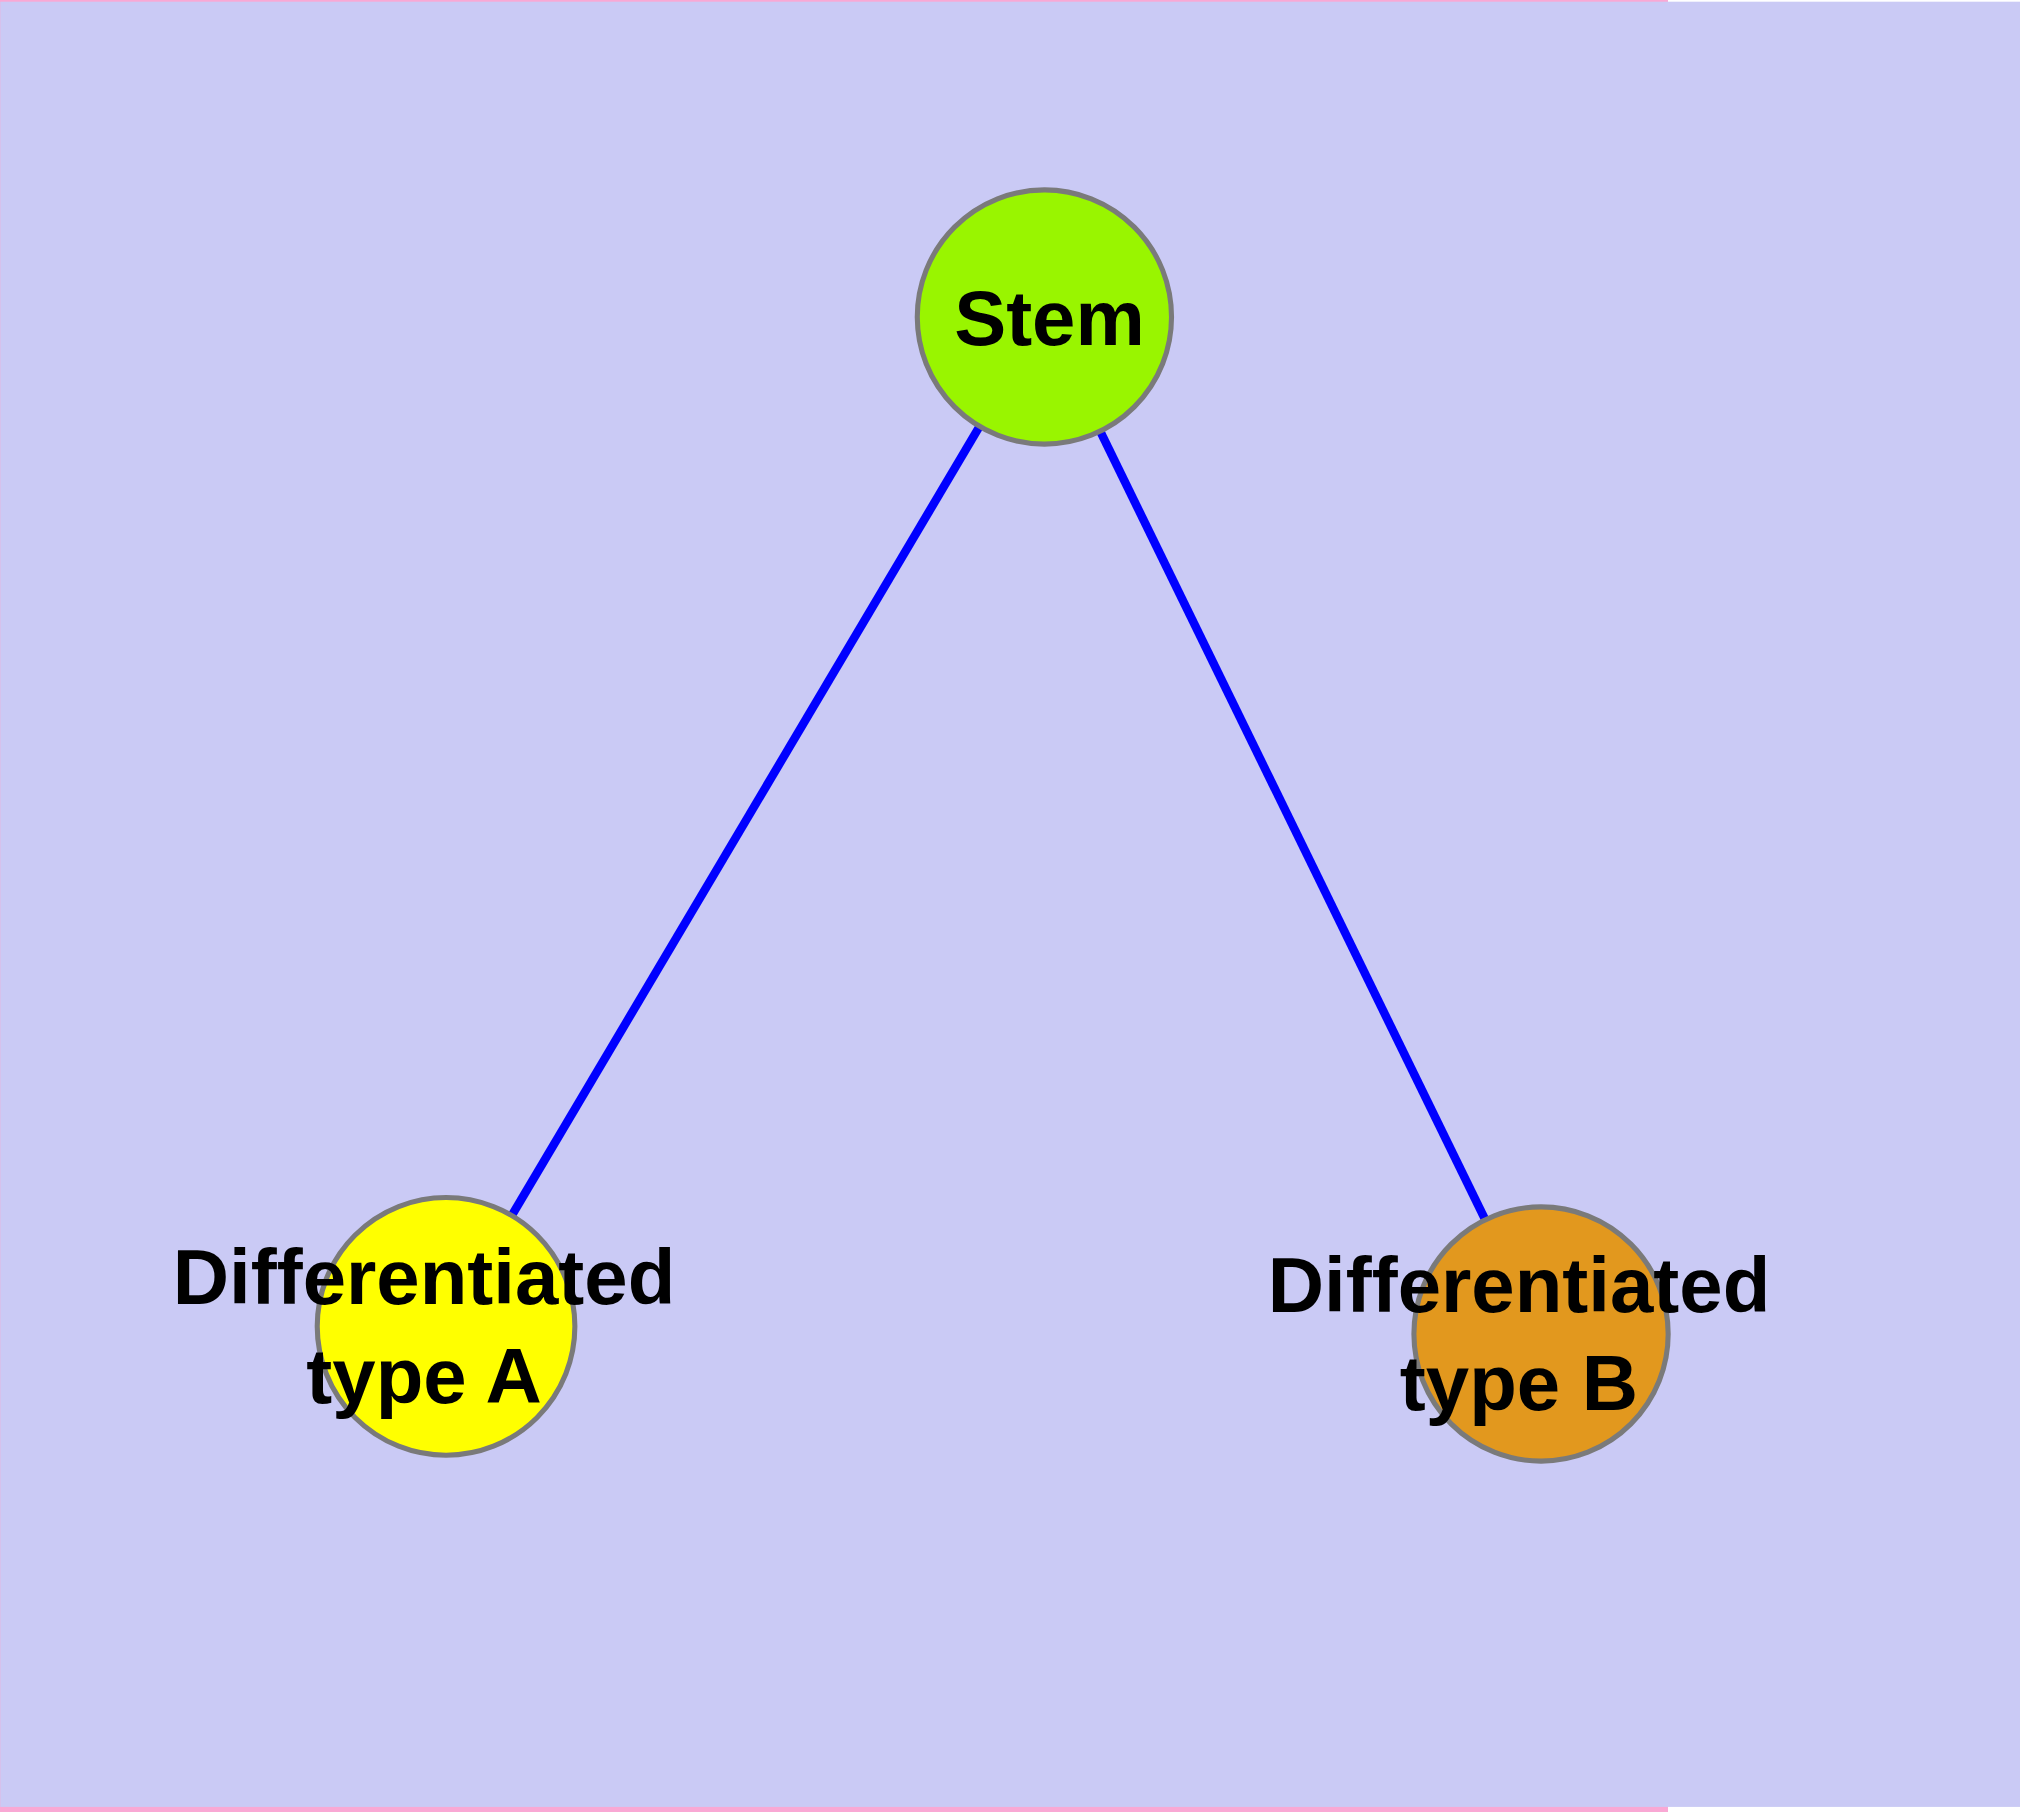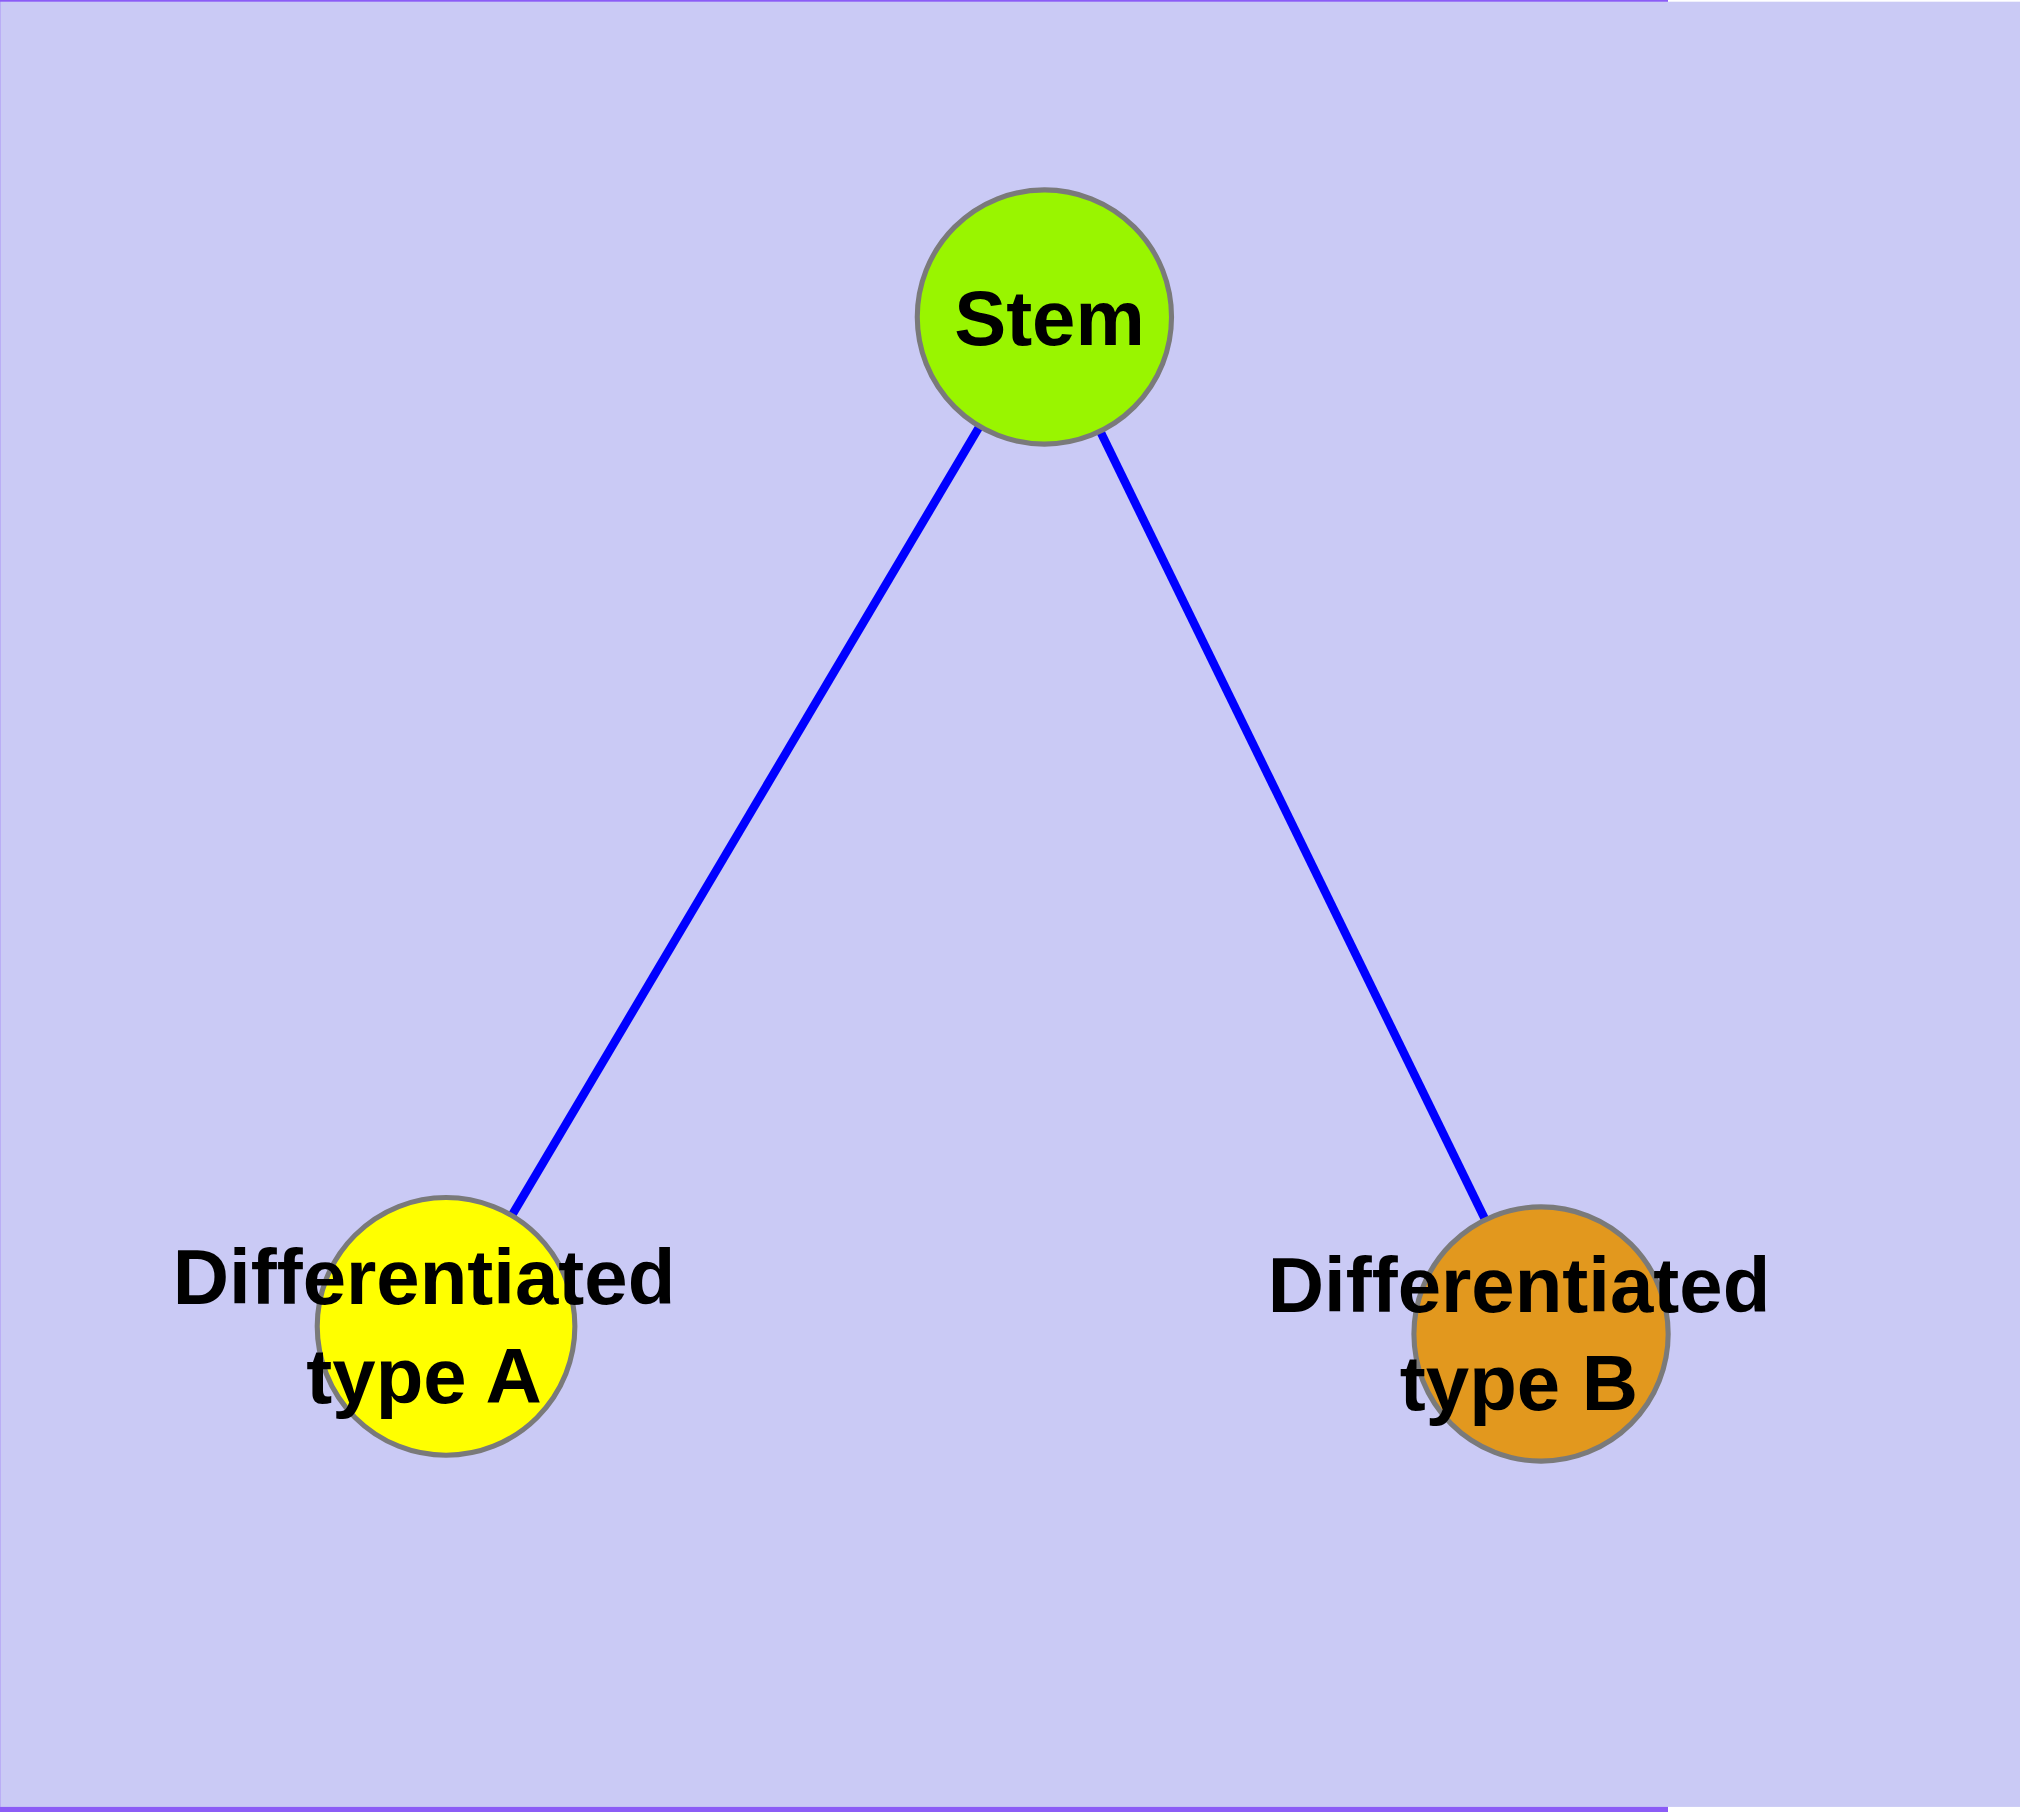--- a/index.html
+++ b/index.html
@@ -7,21 +7,21 @@
     padding: 0;
     background: #FFFFFF;
     width: 2021px;
     height: 1812px;
     overflow: hidden;
   }
   .diagram-stage {
     position: relative;
     width: 1668px;
     height: 1812px;
-    background: #8b5cf6;
+    background: #f9a8d4;
   }
   svg.graph {
     position: absolute;
     left: 0;
     top: 0;
     display: block;
   }
   .node-label {
     font-family: "Liberation Sans", "DejaVu Sans", sans-serif;
     font-weight: bold;

